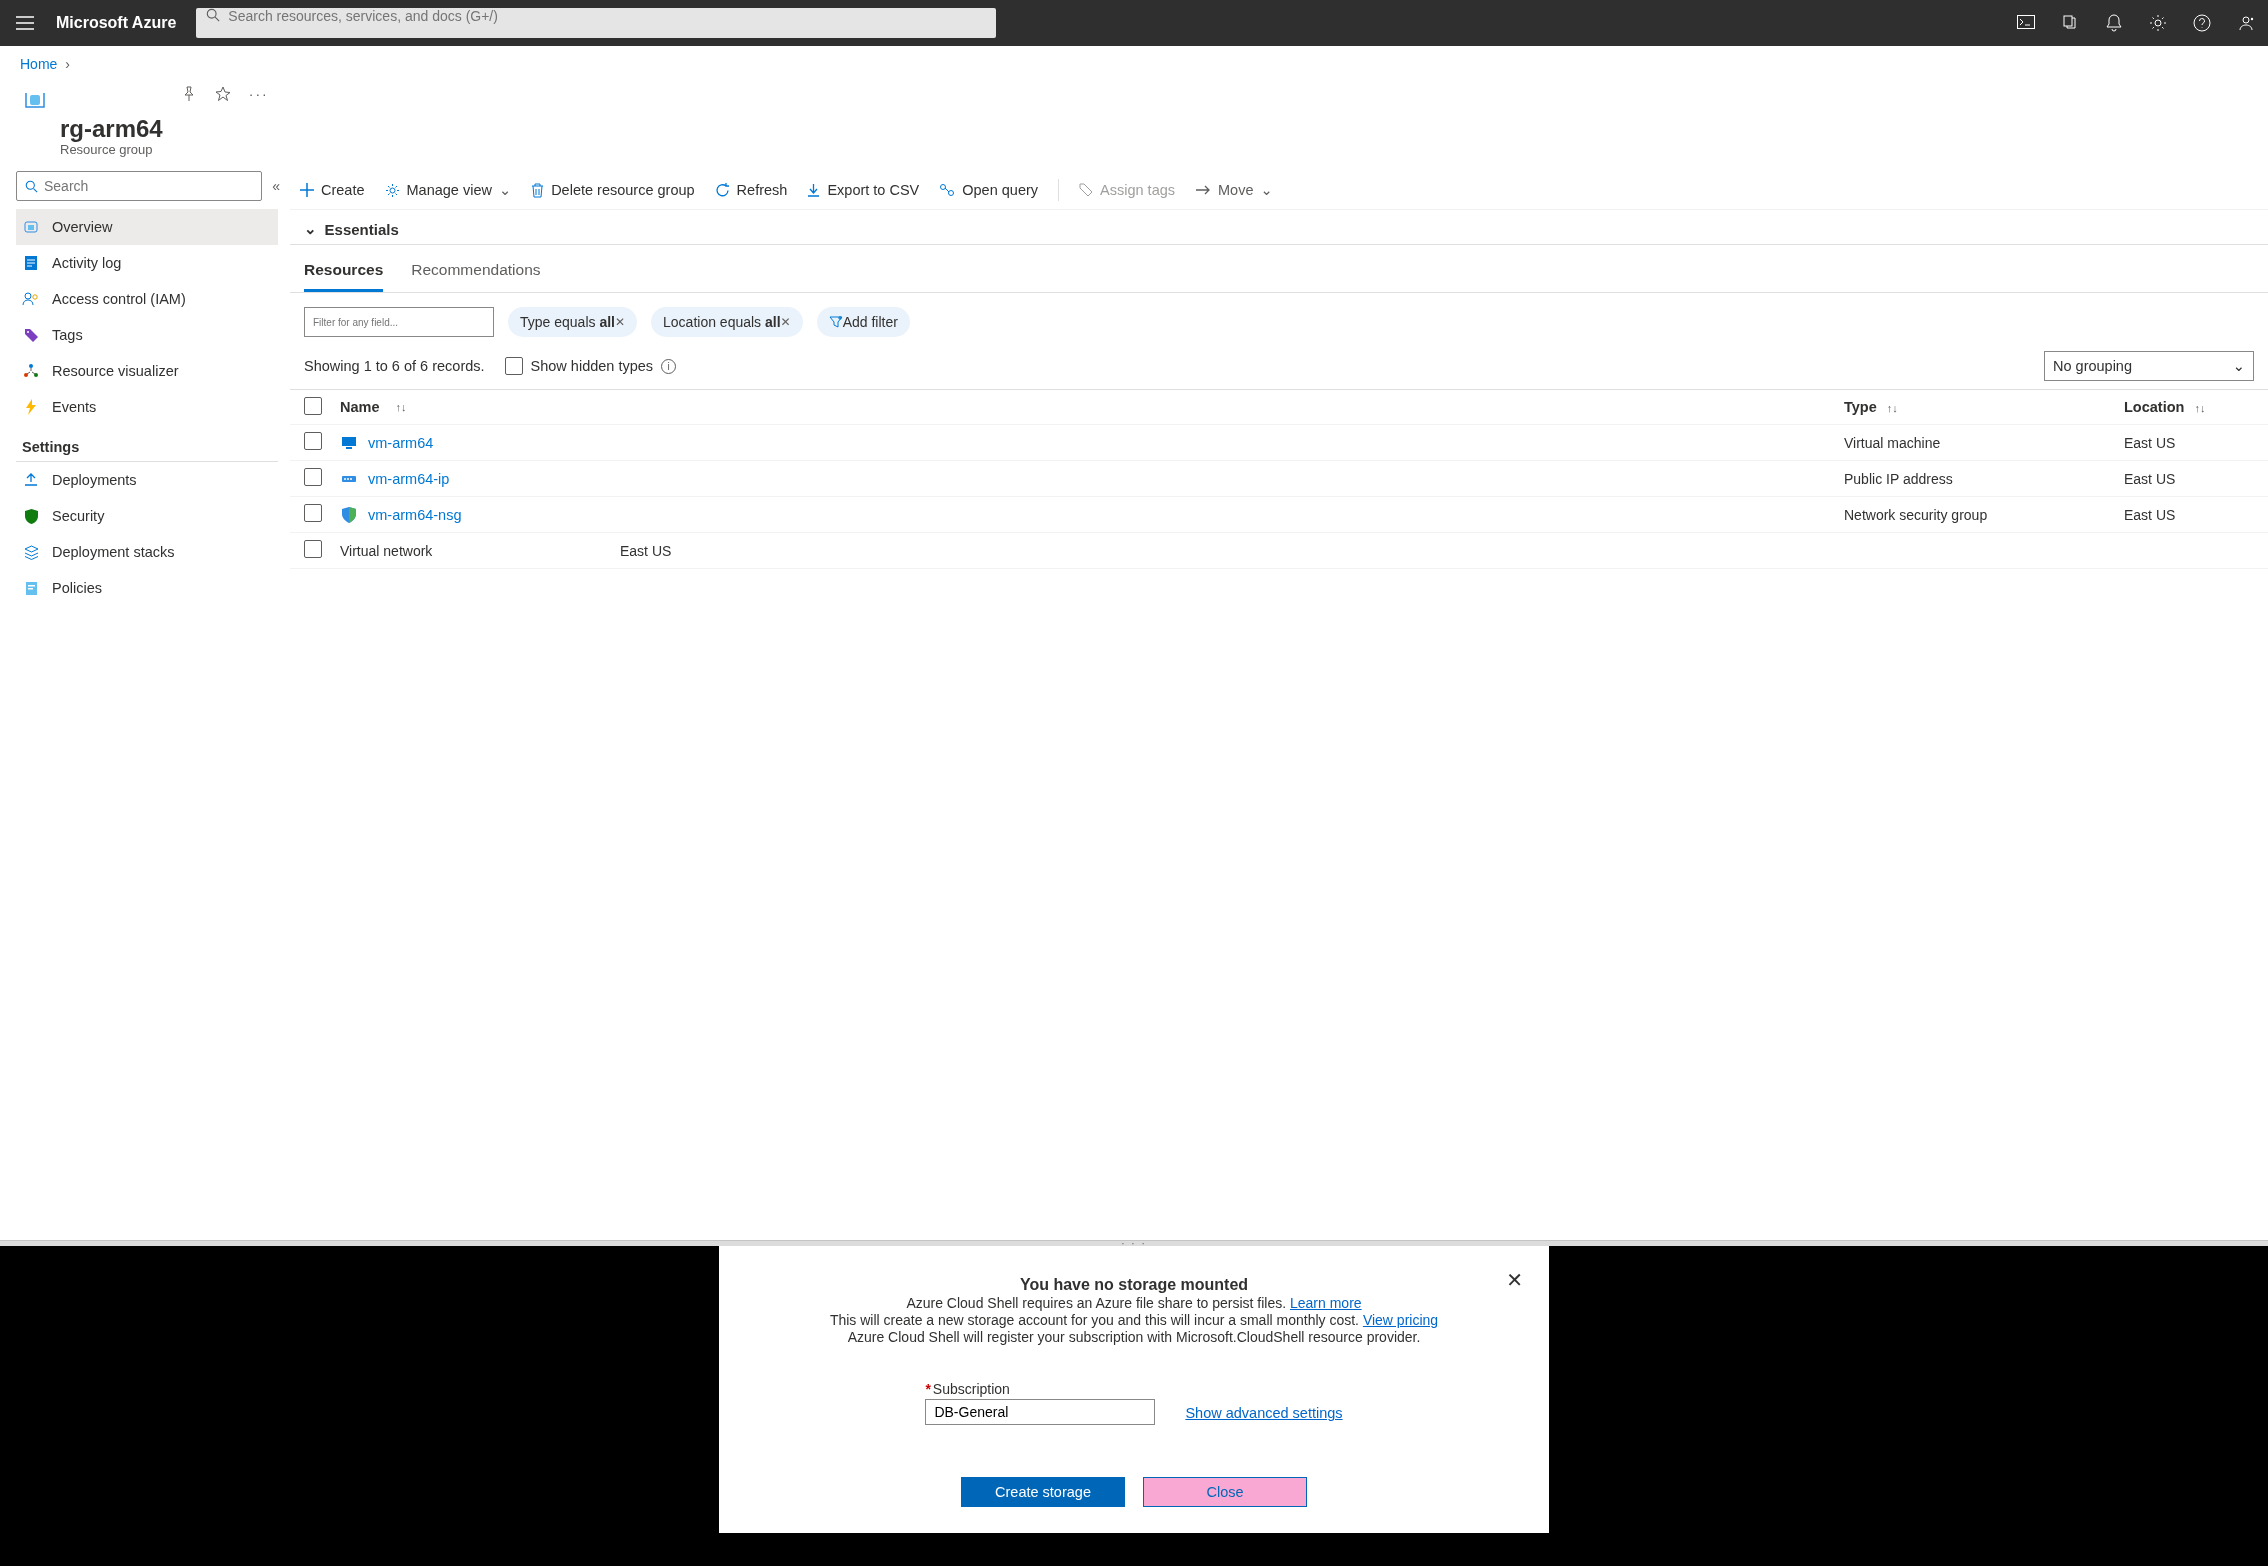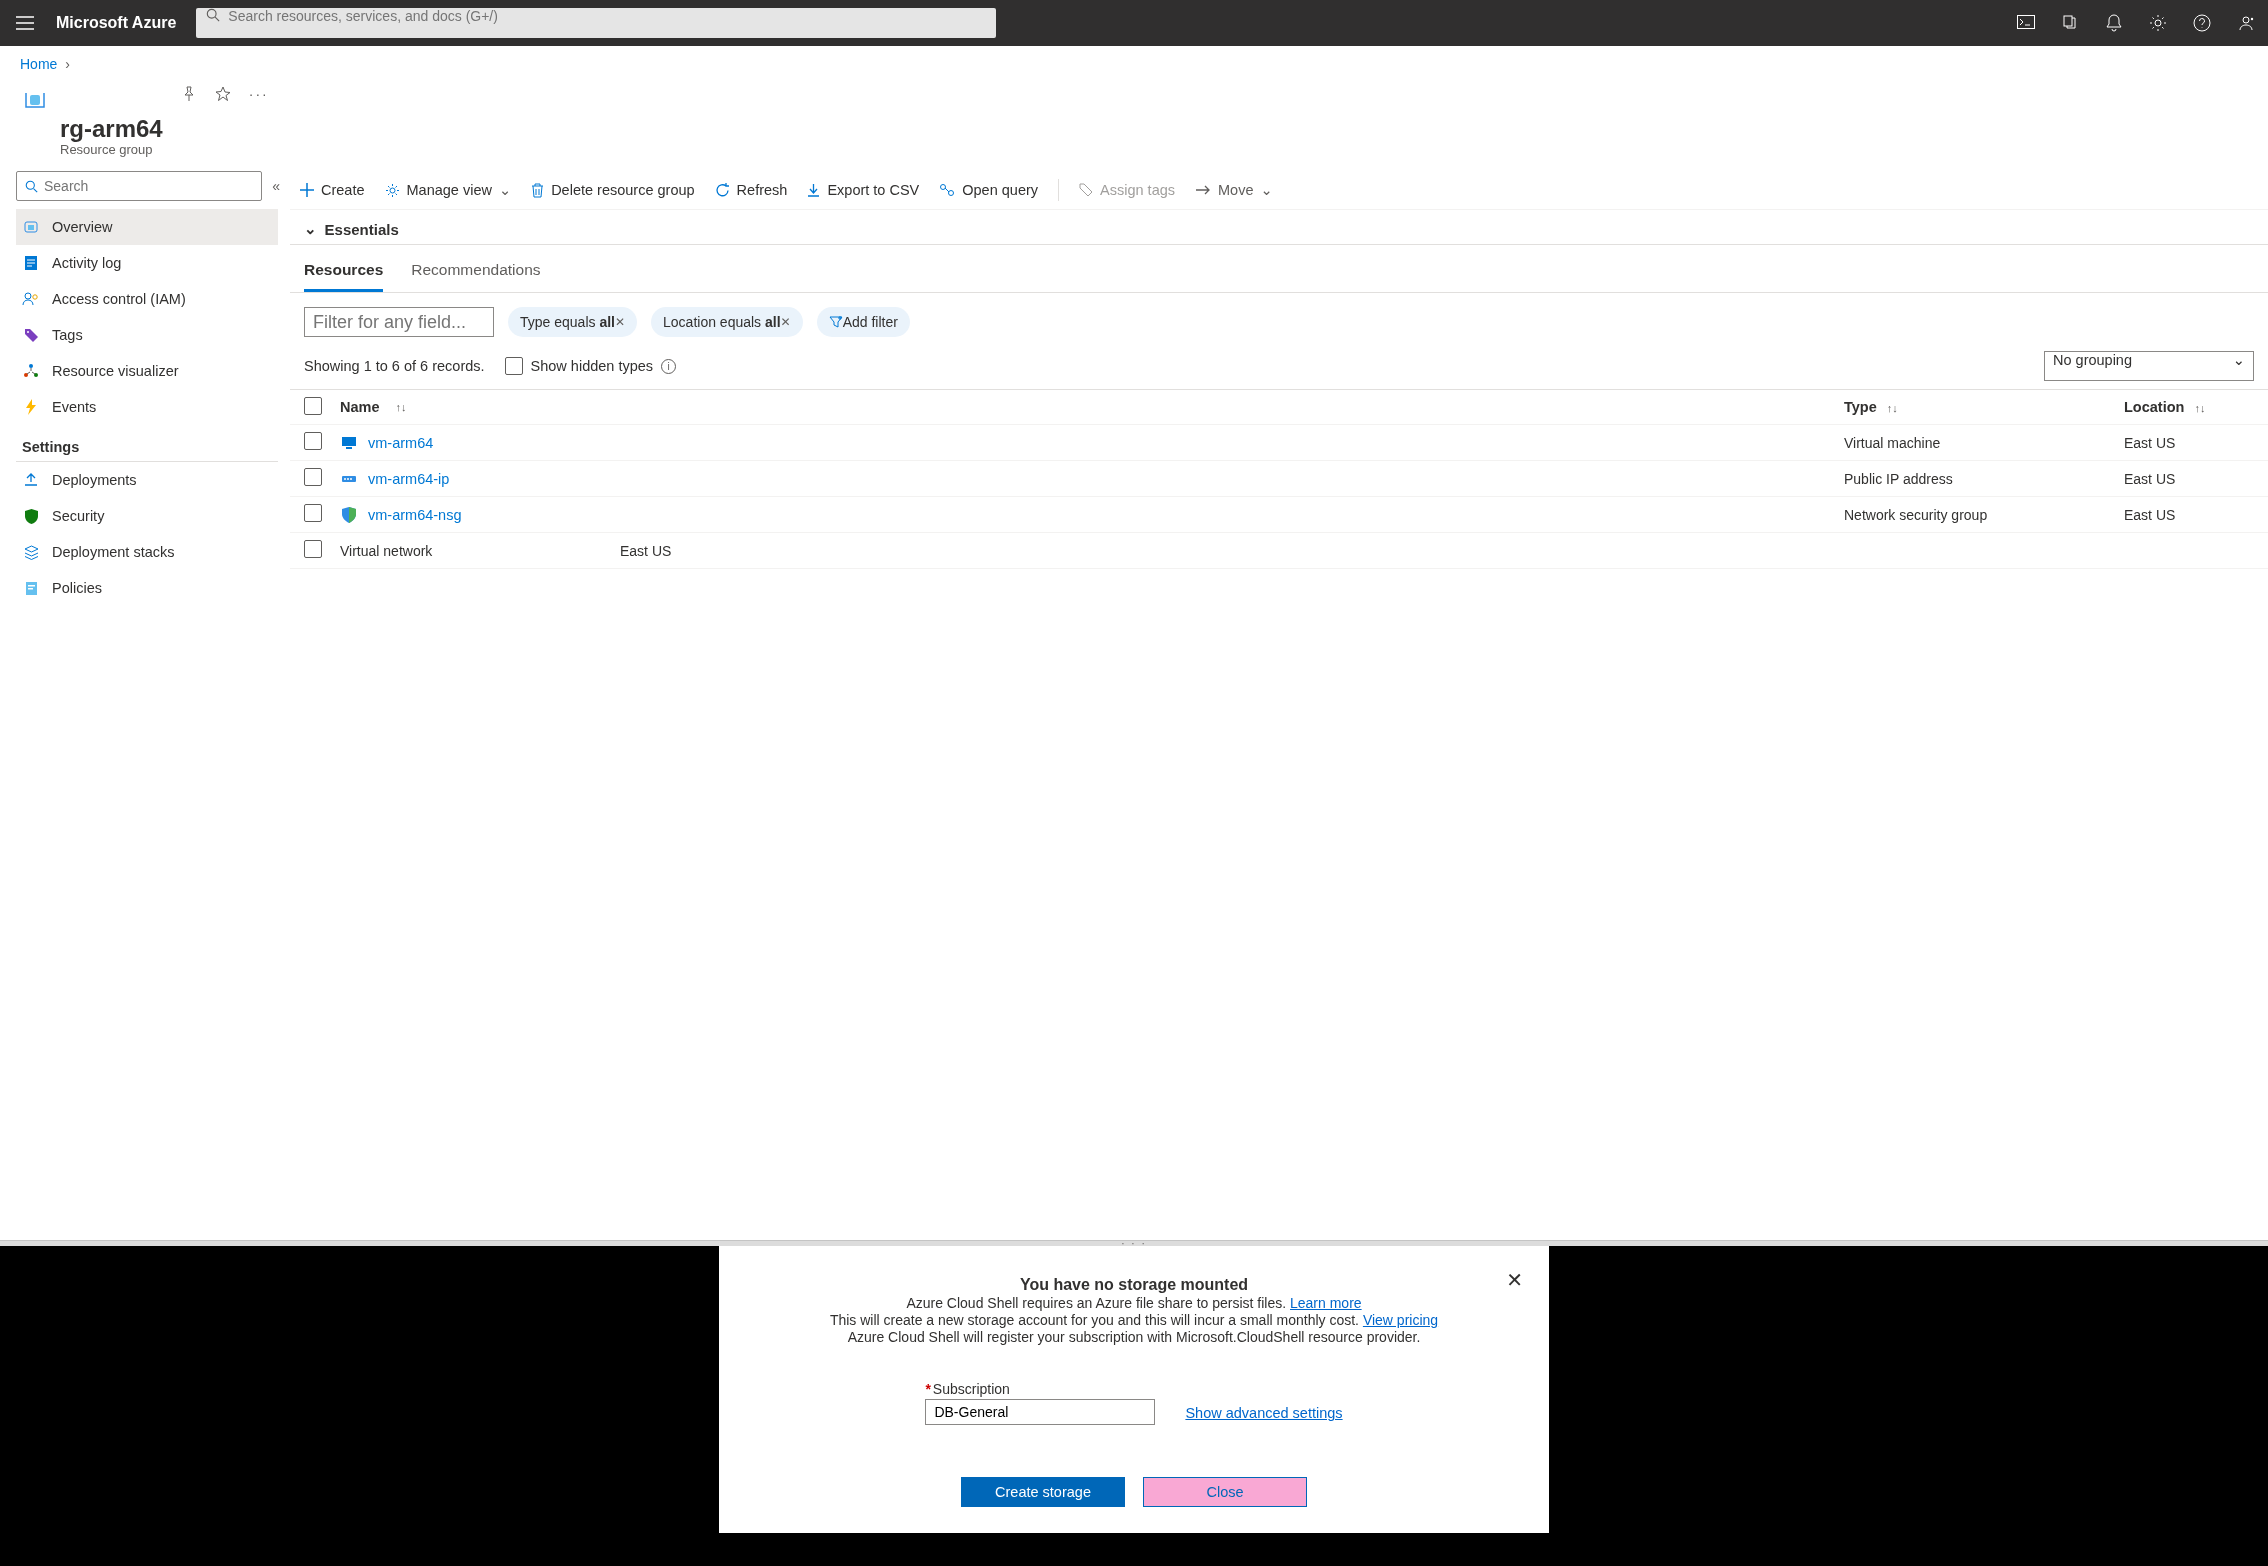--- a/index.html
+++ b/index.html
@@ -63,30 +63,30 @@
   .cmd-icon { color: #0078d4; display: inline-flex; }
   .cmd-item.disabled .cmd-icon { color: #a19f9d; }
 
   .essentials { padding: 10px 14px 6px; font-size: 15px; font-weight: 600; cursor: pointer; display: flex; align-items: center; gap: 8px; border-bottom: 1px solid #e1dfdd; }
   .tabs { display: flex; gap: 28px; padding: 16px 14px 0; border-bottom: 1px solid #e1dfdd; }
   .tab { padding-bottom: 10px; font-size: 15.5px; font-weight: 600; color: #323130; cursor: pointer; }
   .tab.active { border-bottom: 3px solid #0078d4; }
   .tab.inactive { font-weight: 400; color: #605e5c; }
 
   .filter-row { padding: 14px 14px 10px; display: flex; gap: 14px; align-items: center; }
-  .filter-input { border: 1px solid #8a8886; height: 30px; width: 190px; padding: 0 8px; font-size: 18px; color: #605e5c; }
+  .filter-input { border: 1px solid #8a8886; height: 30px; width: 190px; padding: 0 8px; font-size: 10px; color: #605e5c; }
   .pill { background: #eaf3fb; border-radius: 16px; height: 30px; display: inline-flex; align-items: center; padding: 0 12px; font-size: 14px; cursor: pointer; }
   .pill .bold { font-weight: 600; }
   .pill .x { color: #605e5c; font-size: 12px; }
 
   .records-row { padding: 4px 14px 8px; display: flex; align-items: center; gap: 20px; font-size: 14.5px; }
   .records-row .right { margin-left: auto; }
   .chk { width: 18px; height: 18px; border: 1px solid #605e5c; border-radius: 2px; display: inline-block; cursor: pointer; flex-shrink: 0; }
   .info-circ { width: 15px; height: 15px; border: 1px solid #605e5c; border-radius: 50%; display: inline-flex; align-items: center; justify-content: center; font-size: 10px; color: #605e5c; }
-  .grp-select { border: 1px solid #8a8886; height: 30px; width: 210px; padding: 0 8px; display: flex; justify-content: space-between; cursor: pointer; }
+  .grp-select { border: 1px solid #8a8886; height: 30px; width: 210px; padding: 0 8px; display: flex; align-items: center; justify-content: space-between; cursor: pointer; }
 
   
   .tbl { width: 100%; }
   .tbl-head, .tbl-row { display: flex; align-items: center; padding: 0 14px; height: 36px; border-bottom: 1px solid #f3f2f1; }
   .tbl-head { font-weight: 600; font-size: 14.5px; border-top: 1px solid #e1dfdd; }
   .col-chk { width: 36px; }
   .col-name { flex: 1; display: flex; align-items: center; gap: 10px; }
   .col-type { width: 280px; }
   .col-loc  { width: 130px; }
   .sort-arrows { color: #605e5c; font-size: 11px; margin-left: 6px; }

